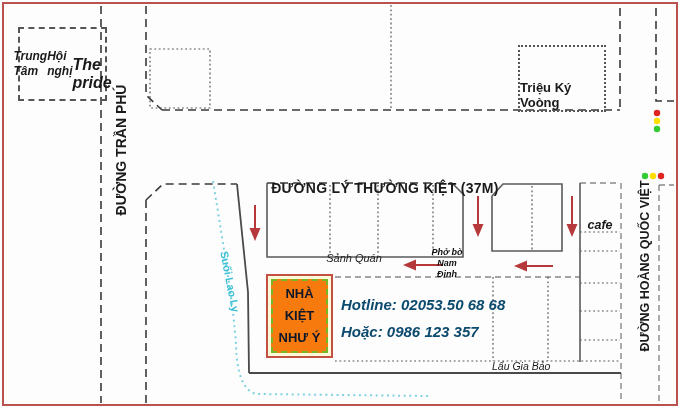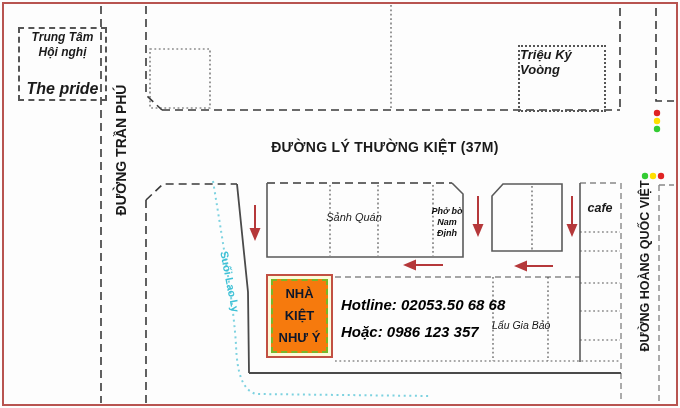--- a/index.html
+++ b/index.html
@@ -5,52 +5,52 @@
   html,body{margin:0;padding:0;background:#ffffff;}
   .map{
     position:relative;width:680px;height:408px;overflow:hidden;
     background:#fdfdfd;
     font-family:"Liberation Sans","DejaVu Sans",sans-serif;
     color:#1a1a1a;
   }
   .frame{position:absolute;inset:2px;border:2px solid #b85450;pointer-events:none;z-index:30;}
   .layer{position:absolute;left:0;top:0;z-index:5;}
   .lbl{position:absolute;z-index:20;white-space:nowrap;}
-  .center{text-align:center;}
+  .center{text-align:center;margin-top:41px;}
   
   .conv-box{
     position:absolute;left:18px;top:27px;width:85px;height:70px;z-index:20;
-    border:2px dashed #555;display:flex;flex-direction:column;align-items:center;justify-content:center;
+    border:2px dashed #555;display:flex;align-items:center;justify-content:center;
   }
   .conv-box .sm{font-style:italic;font-size:12px;line-height:15px;font-weight:600;}
   .conv-box .big{font-style:italic;font-weight:bold;font-size:16px;margin-top:20px;}
   .trieu-box{
     position:absolute;left:518px;top:45px;width:84px;height:63px;z-index:20;
-    border:2px dotted #555;display:flex;align-items:flex-start;justify-content:center;
-    font-style:italic;font-weight:600;font-size:13px;
+    border:2px dotted #555;display:flex;align-items:flex-end;justify-content:center;
+    font-weight:600;font-size:13px;
   }
   .street-h{font-weight:bold;font-size:14px;letter-spacing:.3px;}
   .street-v{
     position:absolute;z-index:20;white-space:nowrap;font-weight:bold;
     transform:translate(-50%,-50%) rotate(-90deg);
   }
   .small-label{font-style:italic;font-size:11px;color:#222;}
   .pho-label{font-style:italic;font-weight:bold;font-size:9px;line-height:11px;color:#111;}
   .cafe-label{font-style:italic;font-weight:bold;font-size:12.5px;}
   .lau-label{font-style:italic;font-size:10.5px;}
   .hotel{
     position:absolute;left:266px;top:274px;width:67px;height:84px;z-index:20;
     border:2px solid #c25043;background:#fdfbd8;padding:3px;box-sizing:border-box;
   }
   .hotel-inner{
     width:100%;height:100%;box-sizing:border-box;background:#f67a0d;
     border:2px dashed #76b82a;display:flex;flex-direction:column;align-items:center;justify-content:center;
     color:#0f172a;font-weight:bold;font-size:13px;line-height:22px;
   }
-  .hotline{position:absolute;left:341px;top:291px;z-index:20;color:#000000;font-weight:bold;font-style:italic;font-size:15px;line-height:27px;}
+  .hotline{position:absolute;left:341px;top:291px;z-index:20;color:#0c4a6e;font-weight:bold;font-style:italic;font-size:15px;line-height:27px;}
   .stream-label{
     position:absolute;left:230px;top:250px;z-index:20;color:#3fc1d6;
     font-weight:600;font-size:11px;transform:rotate(79deg);transform-origin:left top;white-space:nowrap;
   }
 </style>
 </head>
 <body>
 
 <div class="map">
 
@@ -143,21 +143,21 @@
   <div class="street-v" style="left:645px;top:266px;font-size:12.5px;">ĐƯỜNG HOÀNG QUỐC VIỆT</div>
 
   <div class="trieu-box">
     <span>Triệu Ký Voòng</span>
   </div>
   <div class="lbl pho-label center" style="left:428px;top:206px;width:38px;white-space:normal;">
     <div>Phở bò</div>
     <div>Nam Định</div>
   </div>
   <div class="lbl small-label center" style="left:306px;top:211px;width:96px;">Sảnh Quán</div>
-  <div class="lbl cafe-label center" style="left:580px;top:201px;width:40px;">cafe</div>
+  <div class="lbl cafe-label center" style="left:580px;top:177px;width:40px;">cafe</div>
   <div class="lbl lau-label center" style="left:492px;top:319px;width:56px;">Lẩu Gia Bảo</div>
 
   <div class="hotel">
     <div class="hotel-inner">
       <span>NHÀ</span>
       <span>KIỆT</span>
       <span>NHƯ Ý</span>
     </div>
   </div>
 

